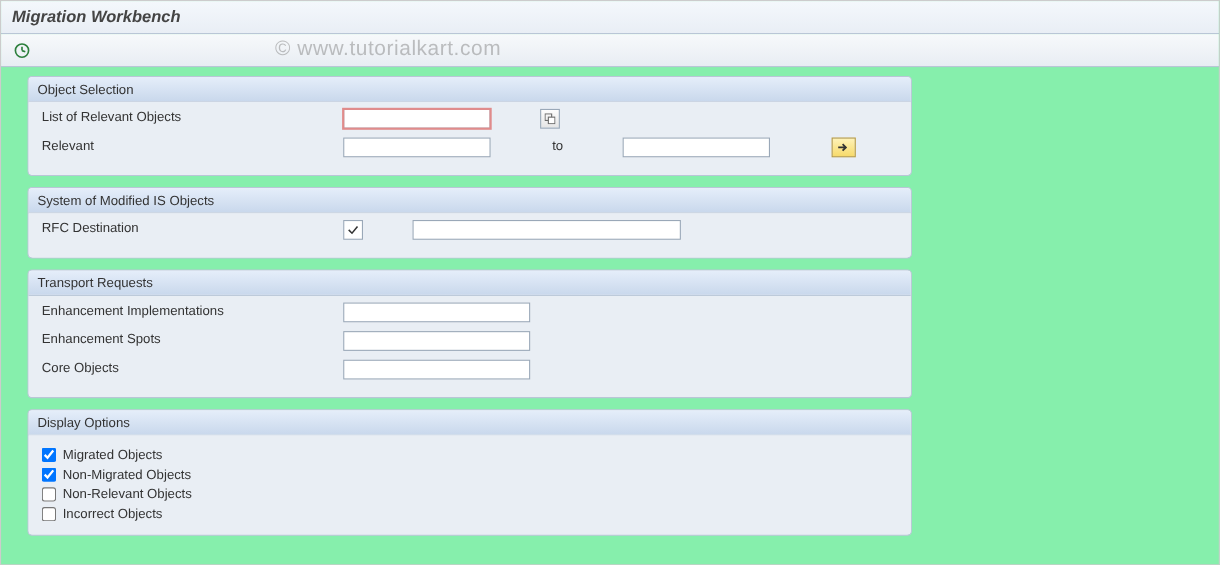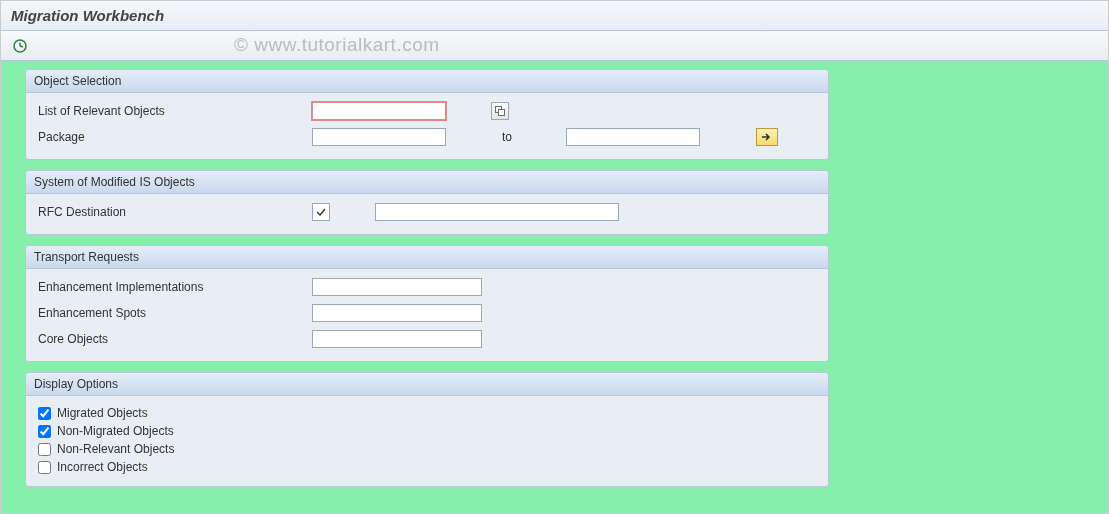--- a/index.html
+++ b/index.html
@@ -58,21 +58,20 @@
     font-size: 12px;
     color: #333;
   }
   .group-body {
     padding: 6px 8px 8px 8px;
     background: #e9eef4;
     border-radius: 0 0 4px 4px;
   }
   .form-row {
     display: flex;
-    align-items: center;
     height: 24px;
     margin-bottom: 2px;
     gap: 46px;
   }
   .form-row .lbl {
     width: 232px;
     padding-left: 4px;
     color: #333;
   }
   input[type="text"].sap-input {
@@ -115,21 +114,21 @@
     background: #fff;
     display: inline-flex; align-items: center; justify-content: center;
     margin-right: -1px;
     font-size: 11px;
     color: #555;
   }
   .chk-row { display: flex; align-items: center; margin: 4px 0 4px 4px; }
   .chk-row input[type="checkbox"] { margin: 0 6px 0 0; width: 13px; height: 13px; }
   .watermark {
     position: absolute;
-    left: 234px;
+    left: 250px;
     top: 34px;
     font-size: 19px;
     color: rgba(120,120,120,0.45);
     letter-spacing: 0.5px;
     pointer-events: none;
   }
 </style>
 </head>
 <body>
 
@@ -162,21 +161,21 @@
           <input type="text" class="sap-input inp-md required-input" value="" style="">
           <div class="f4-btn">
             <svg width="10" height="10" viewBox="0 0 10 10">
               <rect x="0.5" y="0.5" width="6" height="6" fill="none" stroke="#6b6b6b"></rect>
               <rect x="3.5" y="3.5" width="6" height="6" fill="#fff" stroke="#6b6b6b"></rect>
             </svg>
           </div>
         </div>
 
         <div class="form-row">
-          <div class="lbl">Package</div>
+          <div class="lbl">Relevant</div>
           <input type="text" class="sap-input inp-md" value="" style="">
           <span class="to-lbl">to</span>
           <input type="text" class="sap-input inp-md" value="" style="">
           <div class="yellow-btn">
             <svg width="12" height="10" viewBox="0 0 12 10">
               <path d="M1 5 L8 5 M5 2 L8 5 L5 8" fill="none" stroke="#333" stroke-width="1.6"></path>
             </svg>
           </div>
         </div>
 

